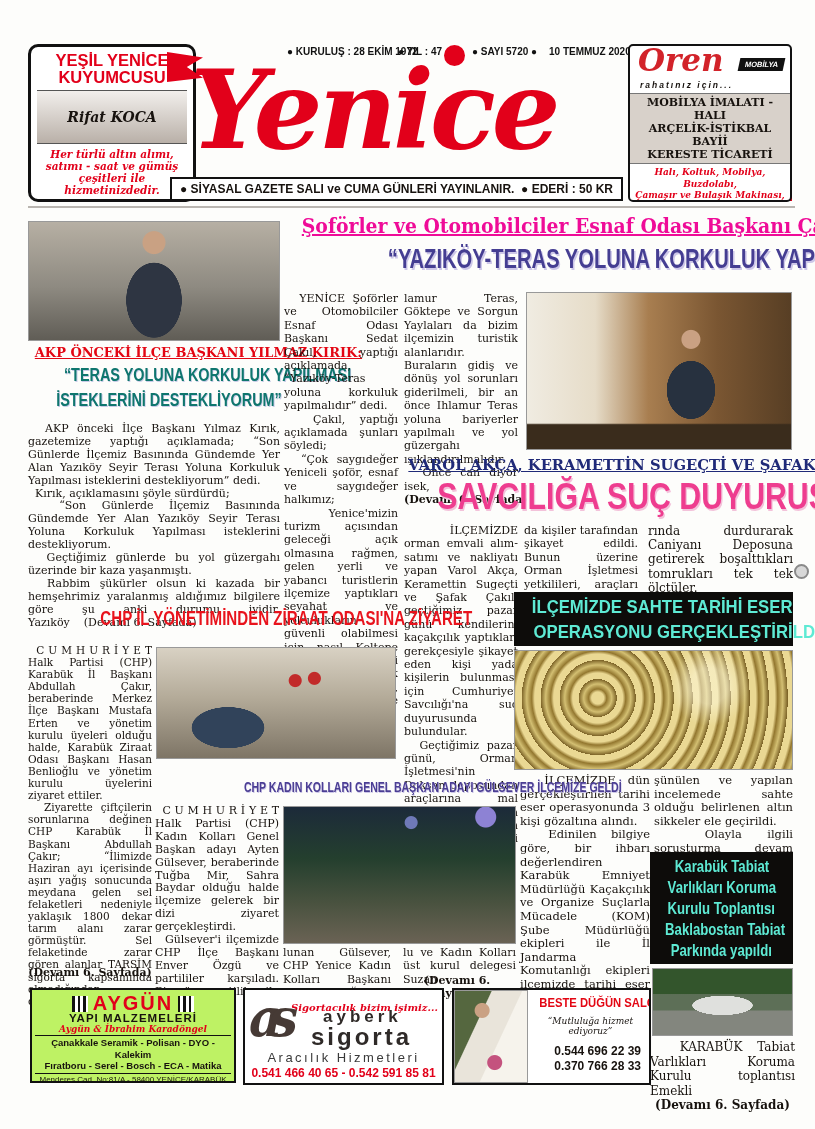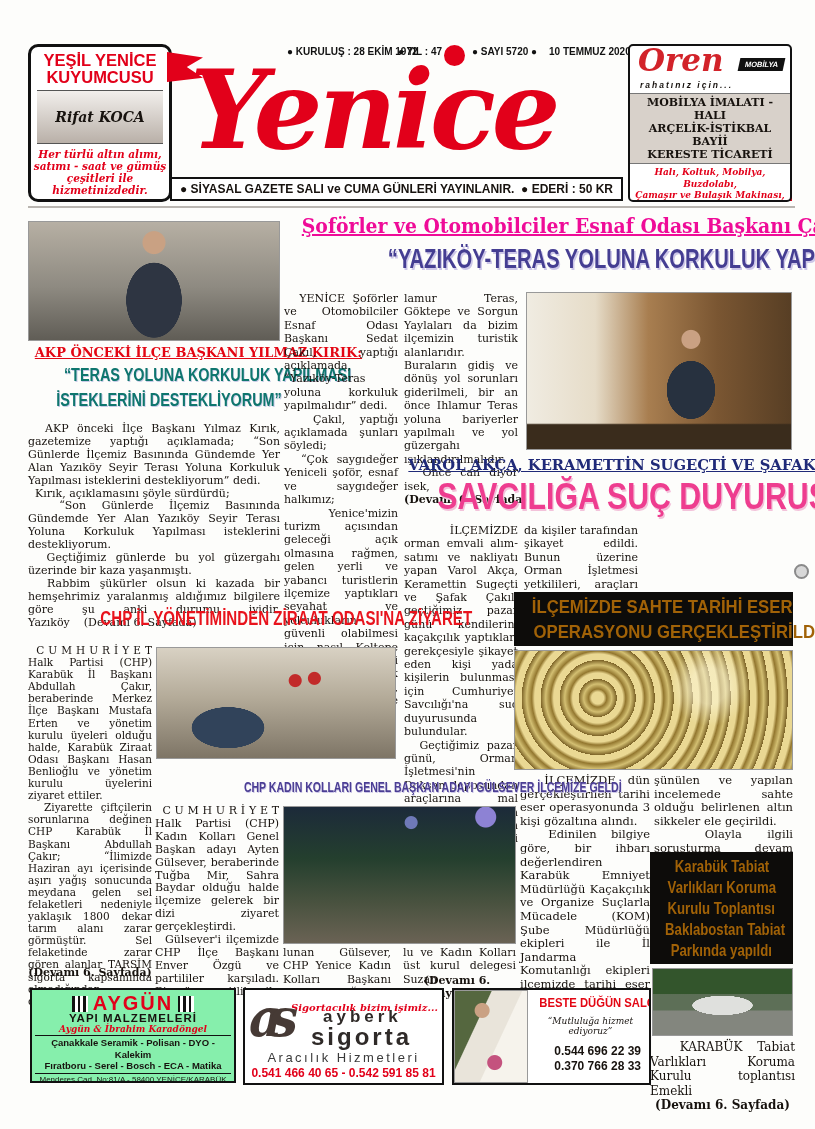--- a/index.html
+++ b/index.html
@@ -6,21 +6,21 @@
   .page { position:relative; width:815px; height:1129px; margin:0 auto; background:#fdfdfb;
           font-family:"DejaVu Serif", serif; color:#17120e; overflow:hidden; }
   .abs { position:absolute; }
 
   
   .body-text { text-align:justify; white-space:pre-line; }
   .center { text-align:center; }
   .squeeze { display:inline-block; white-space:nowrap; transform-origin:center; }
 
   
-  .left-ad { left:28px; top:44px; width:144px; height:158px; border:3px solid #111; border-radius:10px;
+  .left-ad { left:28px; top:44px; width:168px; height:158px; border:3px solid #111; border-radius:10px;
              background:#fff; box-sizing:border-box; text-align:center; overflow:hidden; }
   .left-ad-title { font-family:"Liberation Sans", sans-serif; font-weight:bold; color:#e2001a;
                    font-size:16.5px; line-height:17px; margin-top:5px; }
   .left-ad-name { margin:4px 6px 2px 6px; padding:18px 0; font-style:italic; font-weight:bold; font-size:14px;
                   background:linear-gradient(180deg,#f2efec,#b9b0a8); border-top:1.5px solid #555; border-bottom:1.5px solid #555; }
   .left-ad-desc { color:#e2001a; font-weight:bold; font-style:italic; font-size:10.5px; line-height:12px; margin-top:4px; }
   .left-ad-footer { border-top:1.5px solid #333; margin-top:5px; font-weight:bold; font-size:10.5px; line-height:13px; }
   .left-ad-addr { background:#e8e4de; }
 
   .mast-info { top:46px; font-family:"Liberation Sans", sans-serif; font-weight:bold; font-size:10px; color:#111; white-space:nowrap; }
@@ -98,21 +98,21 @@
   .akp-kicker { left:28px; top:344px; width:252px; text-align:center; color:#e30613; font-weight:bold; font-size:13.5px; }
   .akp-kicker .squeeze { transform:scaleX(.96); text-decoration:underline; }
   .akp-headline { left:28px; top:363px; width:252px; text-align:right; color:#0f766e; line-height:24px; }
   .akp-headline .squeeze { font-family:"Liberation Sans",sans-serif; font-weight:bold; font-size:18px;
                  transform:scaleX(.8); text-shadow:1px 1px 0 #c9cbe8; }
   .sav-kicker { left:395px; top:455px; width:397px; text-align:center; color:#202a78; font-weight:bold; font-size:15.5px; }
   .sav-kicker .squeeze { transform:scaleX(.95); text-decoration:underline; }
   .sav-headline { left:398px; top:476px; width:394px; text-align:center; color:#ee3d8f; }
   .sav-headline .squeeze { font-family:"Liberation Sans",sans-serif; font-weight:bold; font-size:36px;
                  transform:scaleX(.84); text-shadow:1.5px 1.5px 0 #f3c2da; }
-  .banner { background:#0d0c0a; color:#a16207; text-align:center; box-sizing:border-box; }
+  .banner { background:#0d0c0a; color:#5eead4; text-align:center; box-sizing:border-box; }
   .sahte-banner { left:514px; top:592px; width:279px; height:54px; padding-top:3px; line-height:24px; }
   .sahte-banner .squeeze { font-family:"Liberation Sans",sans-serif; font-weight:bold; font-size:19px; transform:scaleX(.88); }
   .chp-headline { left:28px; top:606px; width:368px; text-align:center; color:#e8131c; }
   .chp-headline .squeeze { font-family:"Liberation Sans",sans-serif; font-weight:bold; font-size:21px; transform:scaleX(.72); }
   .kadin-headline { left:155px; top:777px; width:361px; text-align:center; color:#4b3e94; }
   .kadin-headline .squeeze { font-family:"Liberation Sans",sans-serif; font-weight:bold; font-size:15.5px;
                  transform:scaleX(.68); text-shadow:1px 1px 0 #cdc7e8; }
   .karabuk-banner { left:650px; top:852px; width:143px; height:112px; padding-top:4px; line-height:21px; }
   .karabuk-banner .squeeze { font-family:"Liberation Sans",sans-serif; font-weight:bold; font-size:16.5px; transform:scaleX(.8); }
 
@@ -130,21 +130,21 @@
   .chp-devami { left:28px; top:966px; width:124px; text-align:center; font-weight:bold; font-size:11px; }
   .kadin-col1 { left:155px; top:805px; width:124px; font-size:11px; line-height:12.9px; }
   .kadin-col2 { left:283px; top:946px; width:108px; }
   .kadin-col3 { left:403px; top:946px; width:113px; }
   .kadin-devami { left:398px; top:974px; width:118px; text-align:center; font-weight:bold; font-size:11px; }
   .devami-line { font-weight:bold; text-align:center; white-space:nowrap; }
   .tabiat-caption { left:650px; top:1040px; width:145px; font-size:12px; line-height:14.5px; }
 
   
   .aygun-ad { left:30px; top:988px; width:206px; height:95px; border:2px solid #111; box-sizing:border-box;
-              background:#86efac; text-align:center; overflow:hidden; }
+              background:#bef264; text-align:center; overflow:hidden; }
   .aygun-row1 { display:flex; align-items:center; justify-content:center; gap:5px; margin-top:2px; }
   .aygun-bars { width:16px; height:16px; background:repeating-linear-gradient(90deg,#111 0 2.5px,#fff 2.5px 5.5px); }
   .aygun-title { font-family:"Liberation Sans",sans-serif; font-weight:bold; color:#e2001a; font-size:20px; letter-spacing:2px; }
   .aygun-sub { font-family:"Liberation Sans",sans-serif; font-weight:bold; font-size:11.5px; letter-spacing:1px; margin-top:-3px; }
   .aygun-script { color:#e2001a; font-weight:bold; font-style:italic; font-size:9px; }
   .aygun-div { border-top:1.5px solid #111; margin:1px 3px; }
   .aygun-products { font-family:"Liberation Sans",sans-serif; font-weight:bold; font-size:9.5px; line-height:11.5px; }
   .aygun-addr { font-family:"Liberation Sans",sans-serif; font-size:8px; line-height:10px; }
 
   .ayberk-ad { left:243px; top:988px; width:201px; height:97px; border:2.5px solid #111; box-sizing:border-box;
@@ -261,20 +261,24 @@
 
   <div class="abs sav-kicker">
     <span class="squeeze">VAROL AKÇA, KERAMETTİN SUGEÇTİ VE ŞAFAK ÇAKIL'DAN</span>
   </div>
   <div class="abs sav-headline">
     <span class="squeeze">SAVCILIĞA SUÇ DUYURUSU</span>
   </div>
   <div class="abs body-text col sav-col1">&nbsp;&nbsp;İLÇEMİZDE orman emvali alım-satımı ve nakliyatı yapan Varol Akça, Keramettin Sugeçti ve Şafak Çakıl, geçtiğimiz pazar günü kendilerini kaçakçılık yaptıkları gerekçesiyle şikayet eden kişi yada kişilerin bulunması için Cumhuriyet Savcılığı'na suç duyurusunda bulundular.
 &nbsp;&nbsp;Geçtiğimiz pazar günü, Orman İşletmesi'nin Doksan deposundan araçlarına mal yükleyen Varol Akça ve Şafak Çakıl'ın araçları kimliği belirsiz kişi ya-</div>
   <div class="abs body-text col sav-col2">da kişiler tarafından şikayet edildi. Bunun üzerine Orman İşletmesi yetkilileri, araçları Çırapazarı yakınla-</div>
+  <div class="abs sav-col3">
+    <div class="body-text">rında durdurarak Caniyanı Deposuna getirerek boşalttıkları tomrukları tek tek ölçtüler.</div>
+    <div class="devami-line">(Devamı 6. Sayfada)</div>
+  </div>
 
   <div class="abs banner sahte-banner">
     <div><span class="squeeze">İLÇEMİZDE SAHTE TARİHİ ESER</span></div>
     <div><span class="squeeze">OPERASYONU GERÇEKLEŞTİRİLDİ</span></div>
   </div>
   <div class="abs photo photo-coins"></div>
   <div class="abs body-text sahte-col1">&nbsp;&nbsp;İLÇEMİZDE dün gerçekleştirilen tarihi eser operasyonunda 3 kişi gözaltına alındı.
 &nbsp;&nbsp;Edinilen bilgiye göre, bir ihbarı değerlendiren Karabük Emniyet Müdürlüğü Kaçakçılık ve Organize Suçlarla Mücadele (KOM) Şube Müdürlüğü ekipleri ile İl Jandarma Komutanlığı ekipleri ilçemizde tarihi eser operasyonu gerçekleştirdi.
 &nbsp;&nbsp;Şahsılarla birlikte tarihi eser olduğu dü-</div>
   <div class="abs body-text sahte-col2">şünülen ve yapılan incelemede sahte olduğu belirlenen altın sikkeler ele geçirildi.

